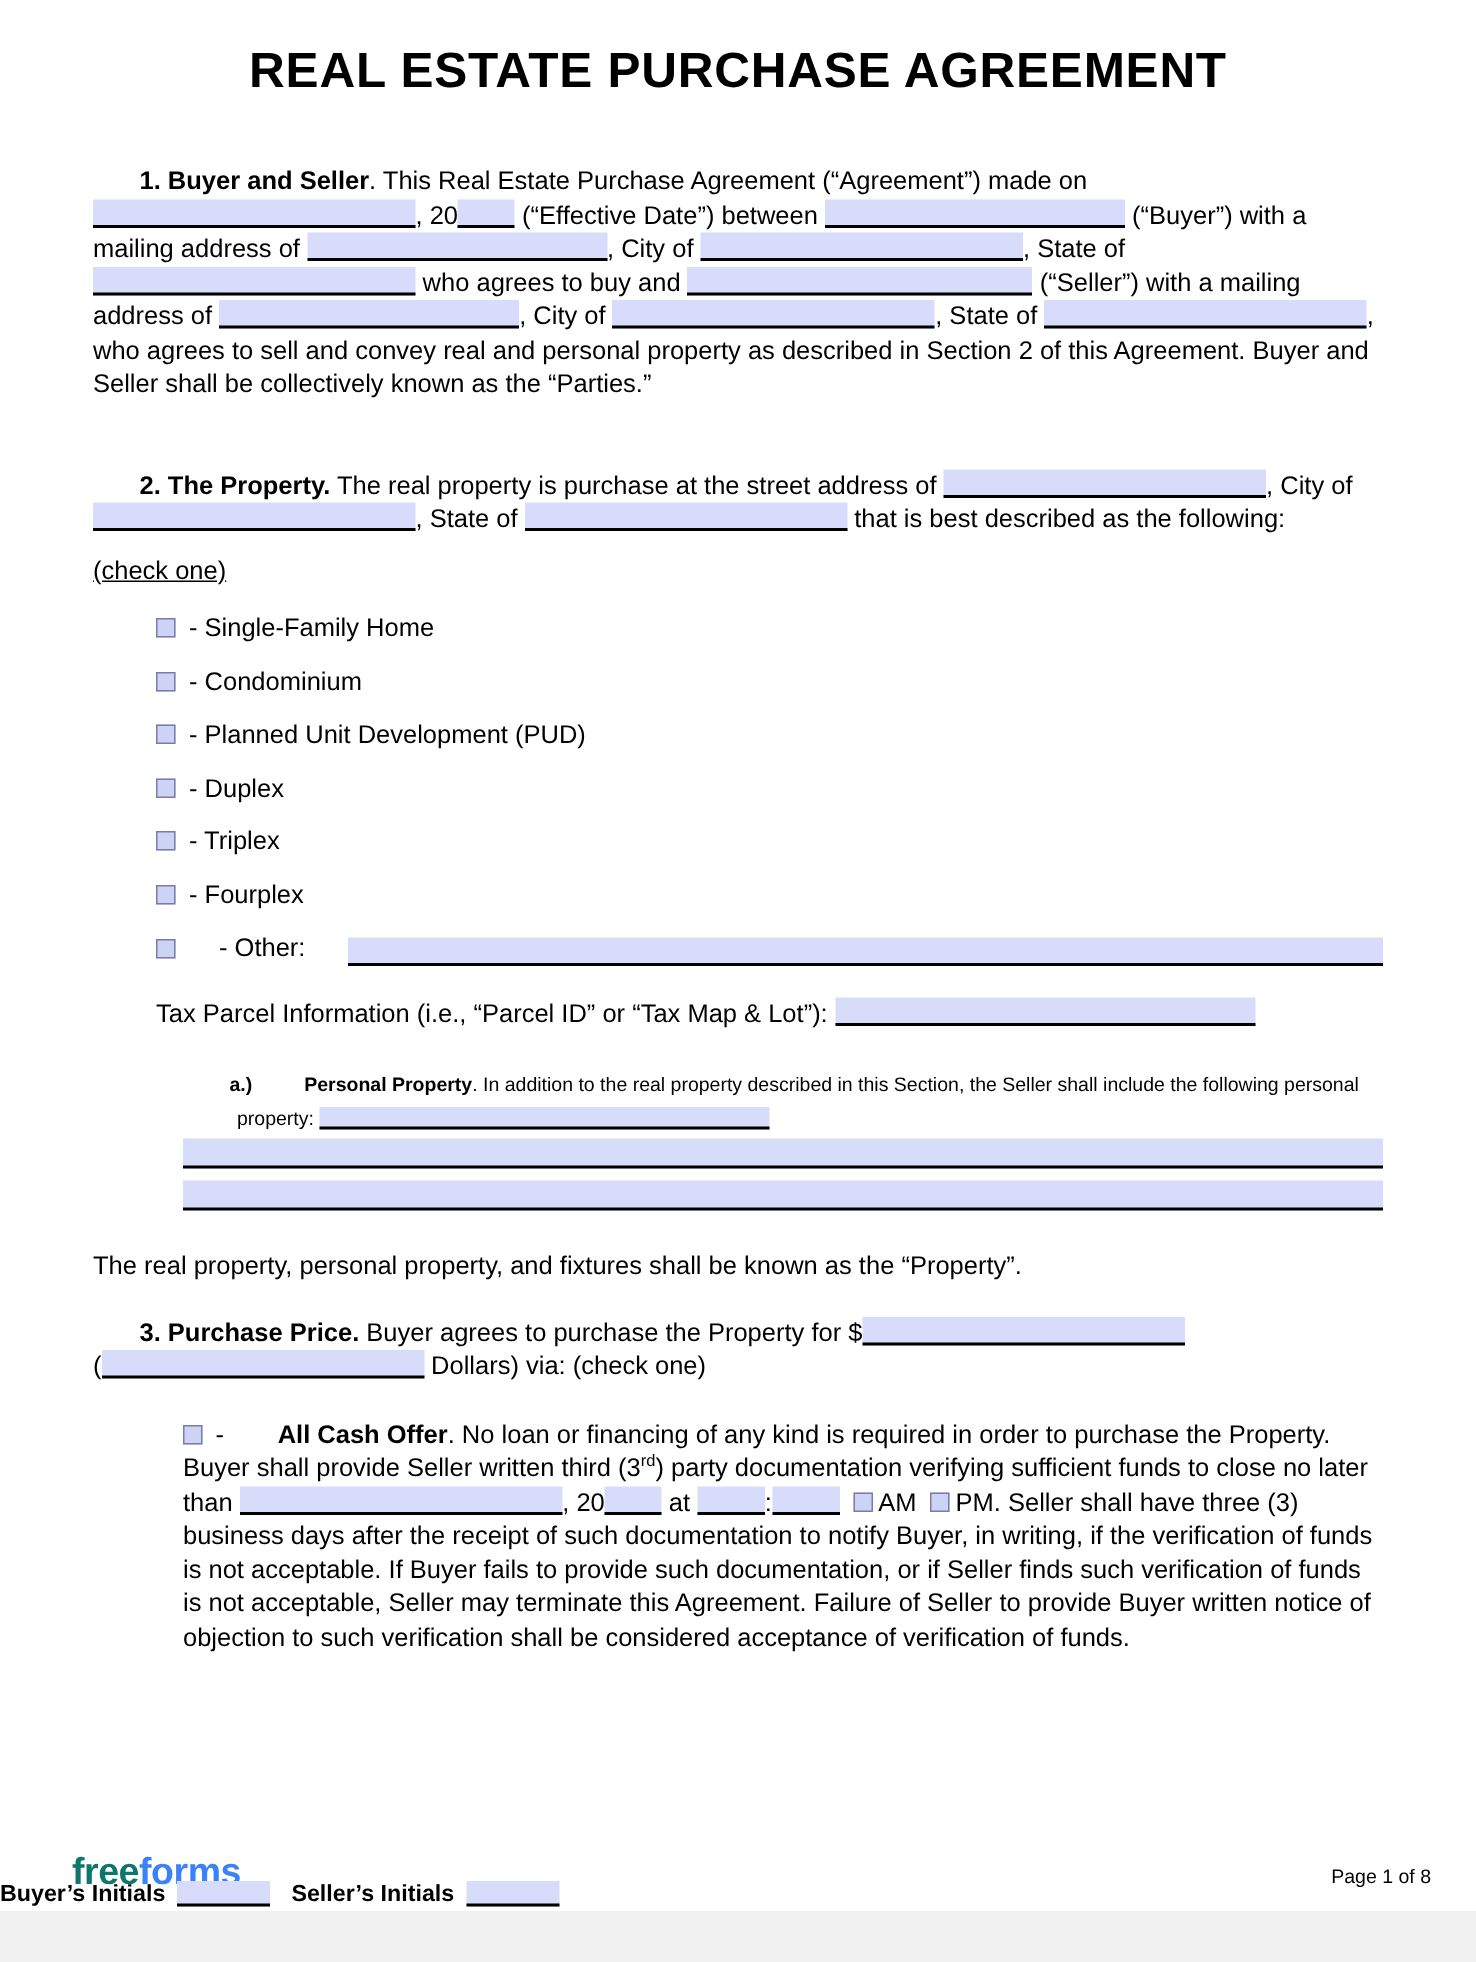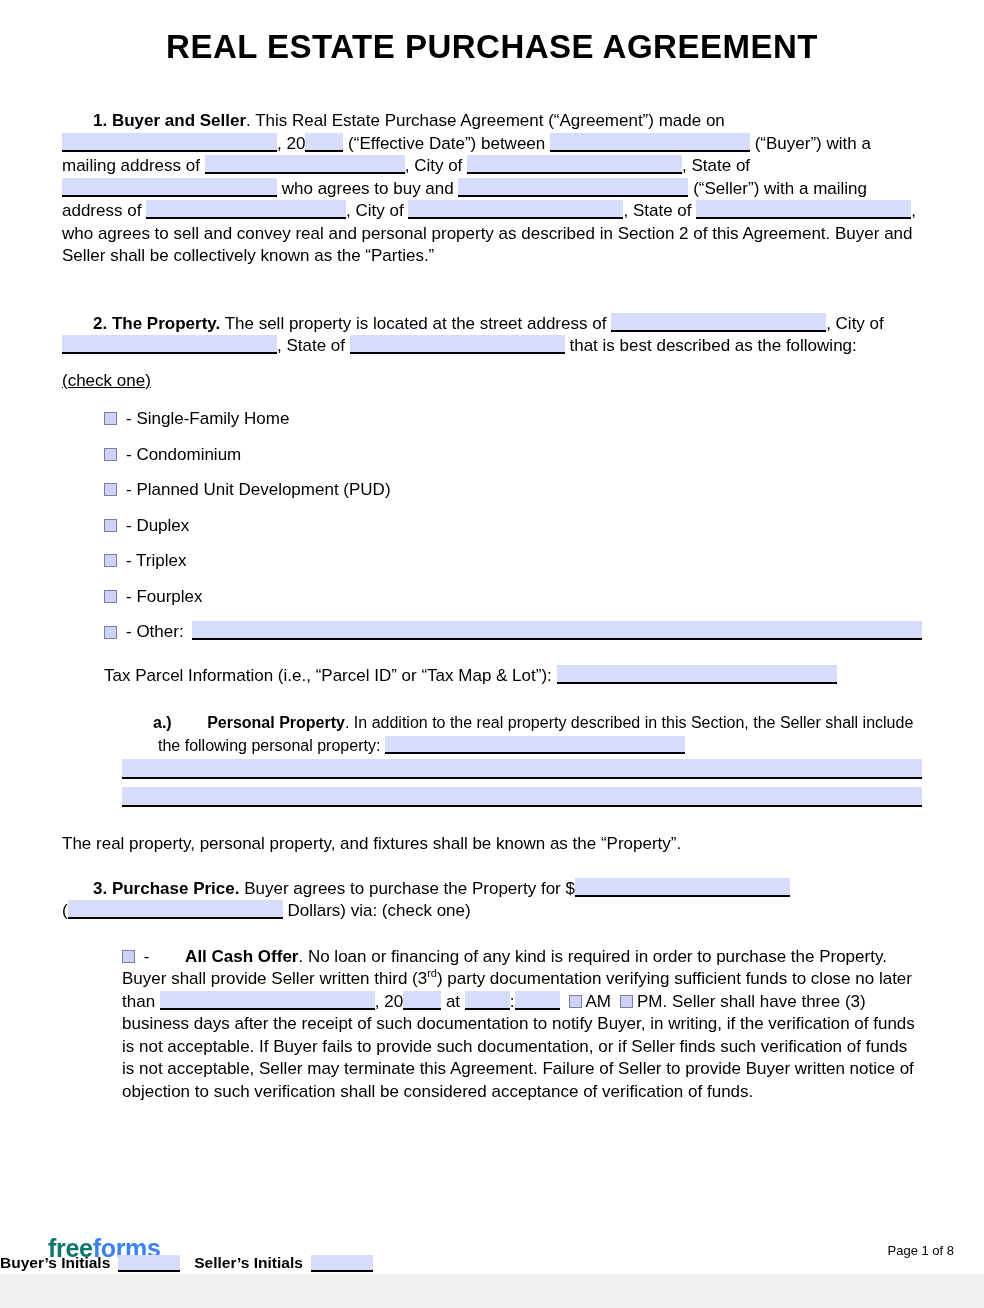--- a/index.html
+++ b/index.html
@@ -35,27 +35,27 @@
 
   
   .cb {
     display:inline-block; width:13px; height:13px; background:#ccd3f5;
     border:1.6px solid #7b7ba8; vertical-align:-1px;
   }
 
   .opt-list { margin-top:16px; margin-left:42px; }
   .opt { font-size:17px; line-height:22.5px; margin-bottom:13px; }
   .opt .cb { margin-right:9px; }
-  .opt-other { display:flex; align-items:flex-start; }
+  .opt-other { display:flex; align-items:flex-end;gap:20px; }
   .opt-other .cb { flex:0 0 auto; align-self:center; }
   .opt-other .grow { flex:1 1 auto; margin-left:8px; }
 
   .tax-line { margin-left:42px; margin-top:21px; font-size:17px; line-height:22.5px; }
 
-  .sub { margin-left:60px; margin-top:25px; font-size:16px; line-height:22.5px; }
+  .sub { margin-left:60px; margin-top:25px; font-size:13px; line-height:22.5px; }
   .sub-text { padding-left:36px; text-indent:-36px; }
   .bar { height:20px; background:#d7dcfa; border-bottom:2px solid #000; margin-top:2px; }
   .m-subb { margin-top:8px; }
 
   .m-known { margin-top:26px; }
   .m-sec3 { margin-top:22px; }
 
   .cash { margin-left:60px; margin-top:23px; font-size:17px; line-height:22.5px; }
   .cash .cb { margin-right:4px; }
   .cb-ampm { margin-left:9px; margin-right:5px; }
@@ -76,21 +76,21 @@
 </style>
 </head>
 <body>
 
 <div class="content">
 
   <h1 class="title">REAL ESTATE PURCHASE AGREEMENT</h1>
 
   <p class="para m-sec1"><b>1. Buyer and Seller</b><span>. This Real Estate Purchase Agreement (“Agreement”) made on </span><span class="fld w215"></span><span>, 20</span><span class="fld w38"></span><span> (“Effective Date”) between </span><span class="fld w200"></span><span> (“Buyer”) with a mailing address of </span><span class="fld w200"></span><span>, City of </span><span class="fld w215"></span><span>, State of </span><span class="fld w215"></span><span> who agrees to buy and </span><span class="fld w230"></span><span> (“Seller”) with a mailing address of </span><span class="fld w200"></span><span>, City of </span><span class="fld w215"></span><span>, State of </span><span class="fld w215"></span><span>, who agrees to sell and convey real and personal property as described in Section 2 of this Agreement. Buyer and Seller shall be collectively known as the “Parties.”</span></p>
 
-  <p class="para m-sec2"><b>2. The Property.</b><span> The sell property is located at the street address of </span><span class="fld w215"></span><span>, City of </span><span class="fld w215"></span><span>, State of </span><span class="fld w215"></span><span> that is best described as the following:</span></p>
+  <p class="para m-sec2"><b>2. The Property.</b><span> The real property is purchase at the street address of </span><span class="fld w215"></span><span>, City of </span><span class="fld w215"></span><span>, State of </span><span class="fld w215"></span><span> that is best described as the following:</span></p>
 
   <p class="para check-one">(check one)</p>
 
   <div class="opt-list">
     <div class="opt"><span class="cb"></span><span>- Single-Family Home</span></div>
     <div class="opt"><span class="cb"></span><span>- Condominium</span></div>
     <div class="opt"><span class="cb"></span><span>- Planned Unit Development (PUD)</span></div>
     <div class="opt"><span class="cb"></span><span>- Duplex</span></div>
     <div class="opt"><span class="cb"></span><span>- Triplex</span></div>
     <div class="opt"><span class="cb"></span><span>- Fourplex</span></div>

